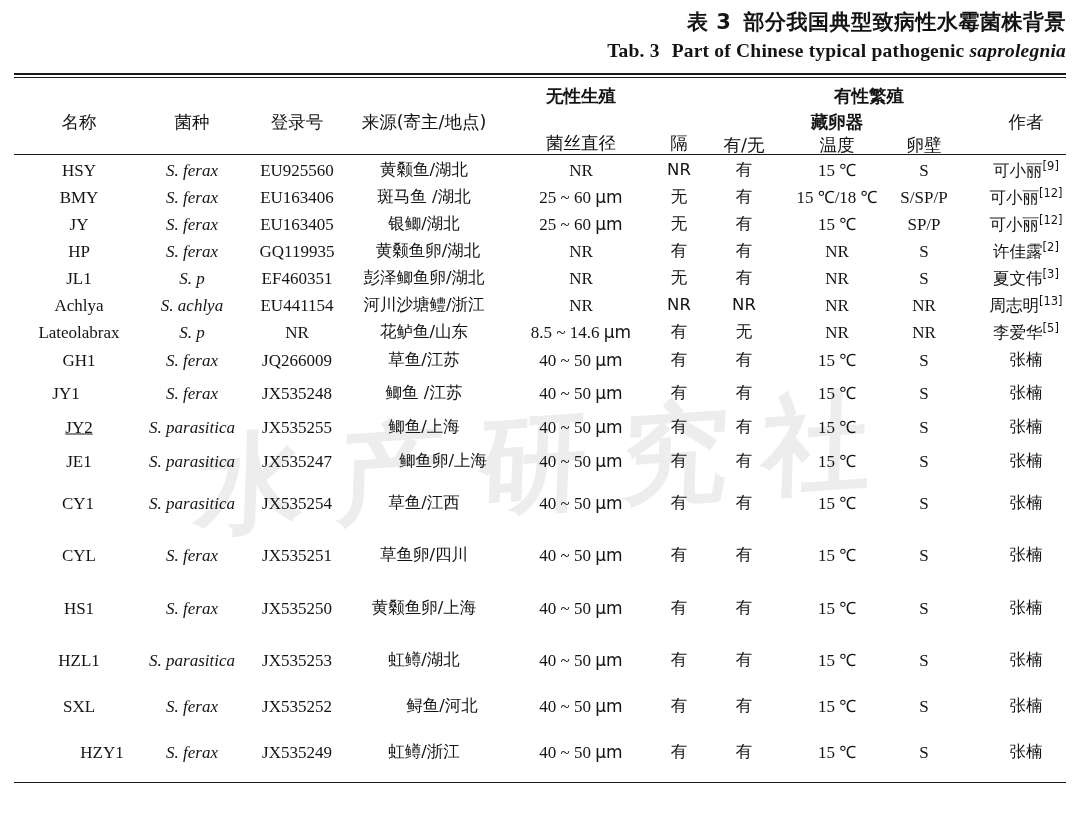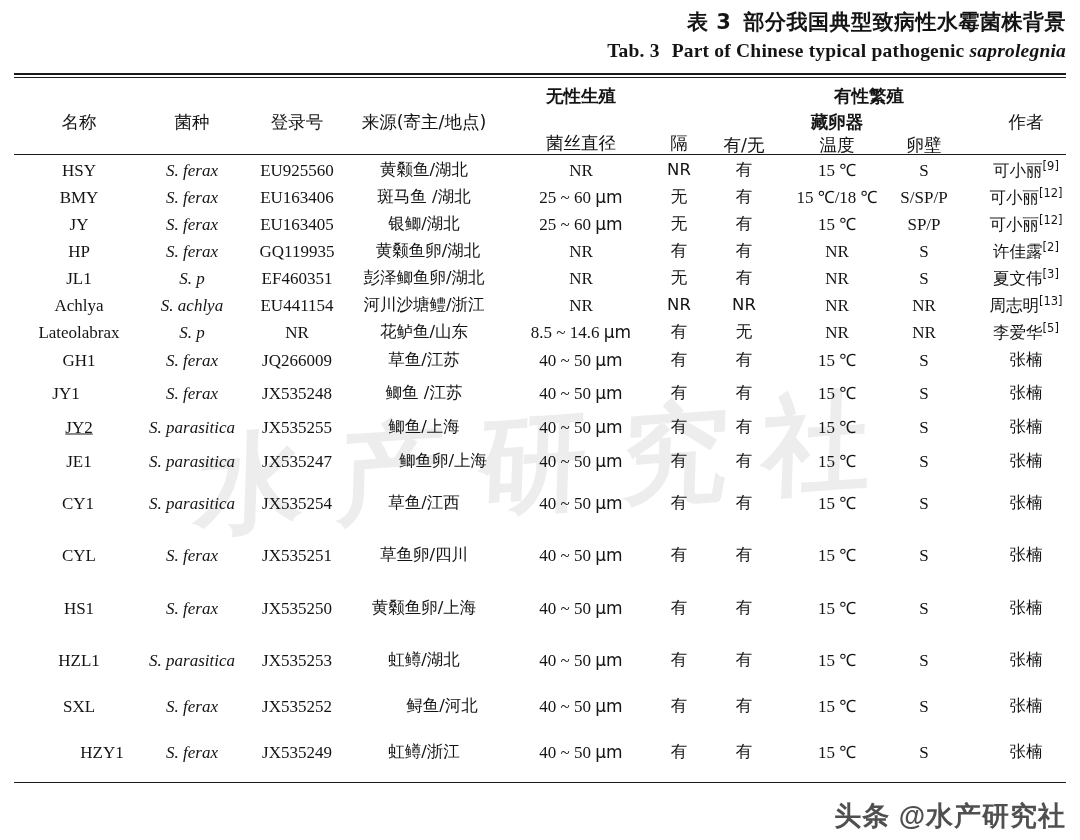--- a/index.html
+++ b/index.html
@@ -158,21 +158,20 @@
     letter-spacing: -0.1px;
   }
 </style>
 </head>
 <body>
 
 <div class="page">
 
   <div class="watermark">
     <div class="wm-big">水产研究社</div>
-    <div class="wm-corner">头条 @水产研究社</div>
   </div>
 
   <div class="titles">
     <div class="title-cn">
       <span class="tnum">表 3</span><span>部分我国典型致病性水霉菌株背景</span>
     </div>
     <div class="title-en">
       <span class="tnum">Tab. 3</span><span>Part of Chinese typical pathogenic </span><i>saprolegnia</i>
     </div>
   </div>

